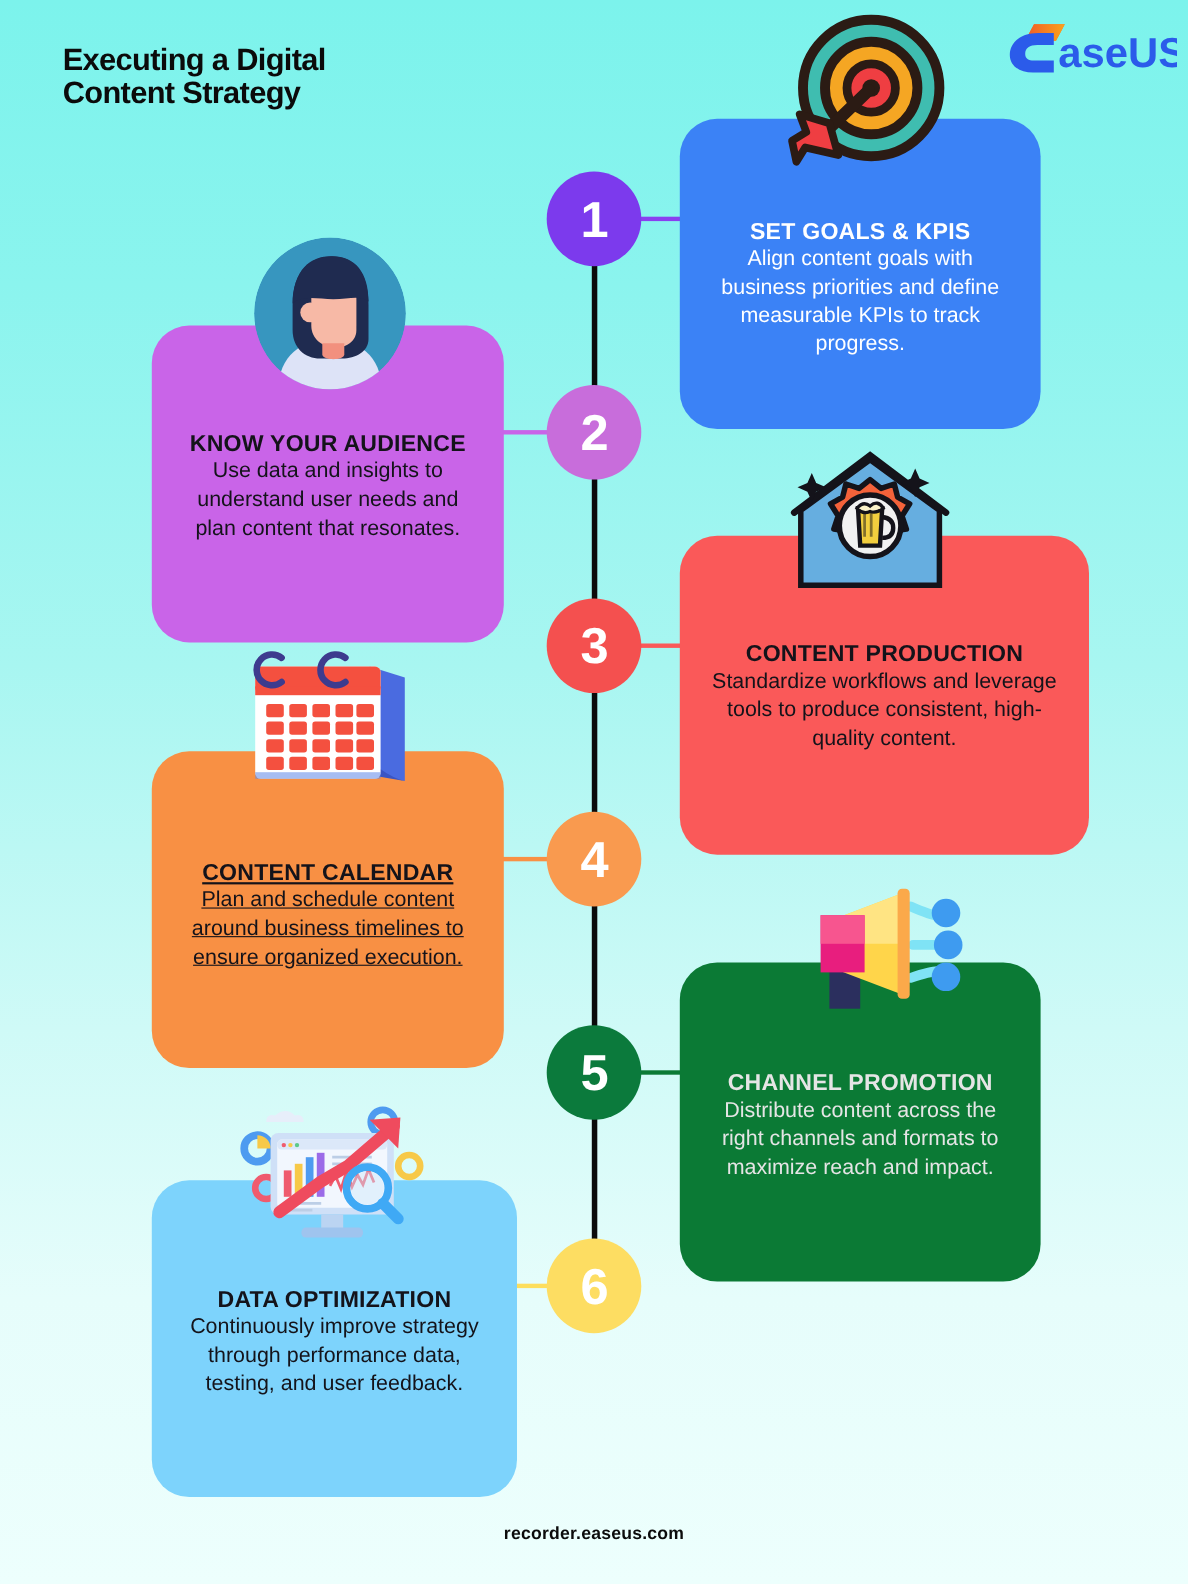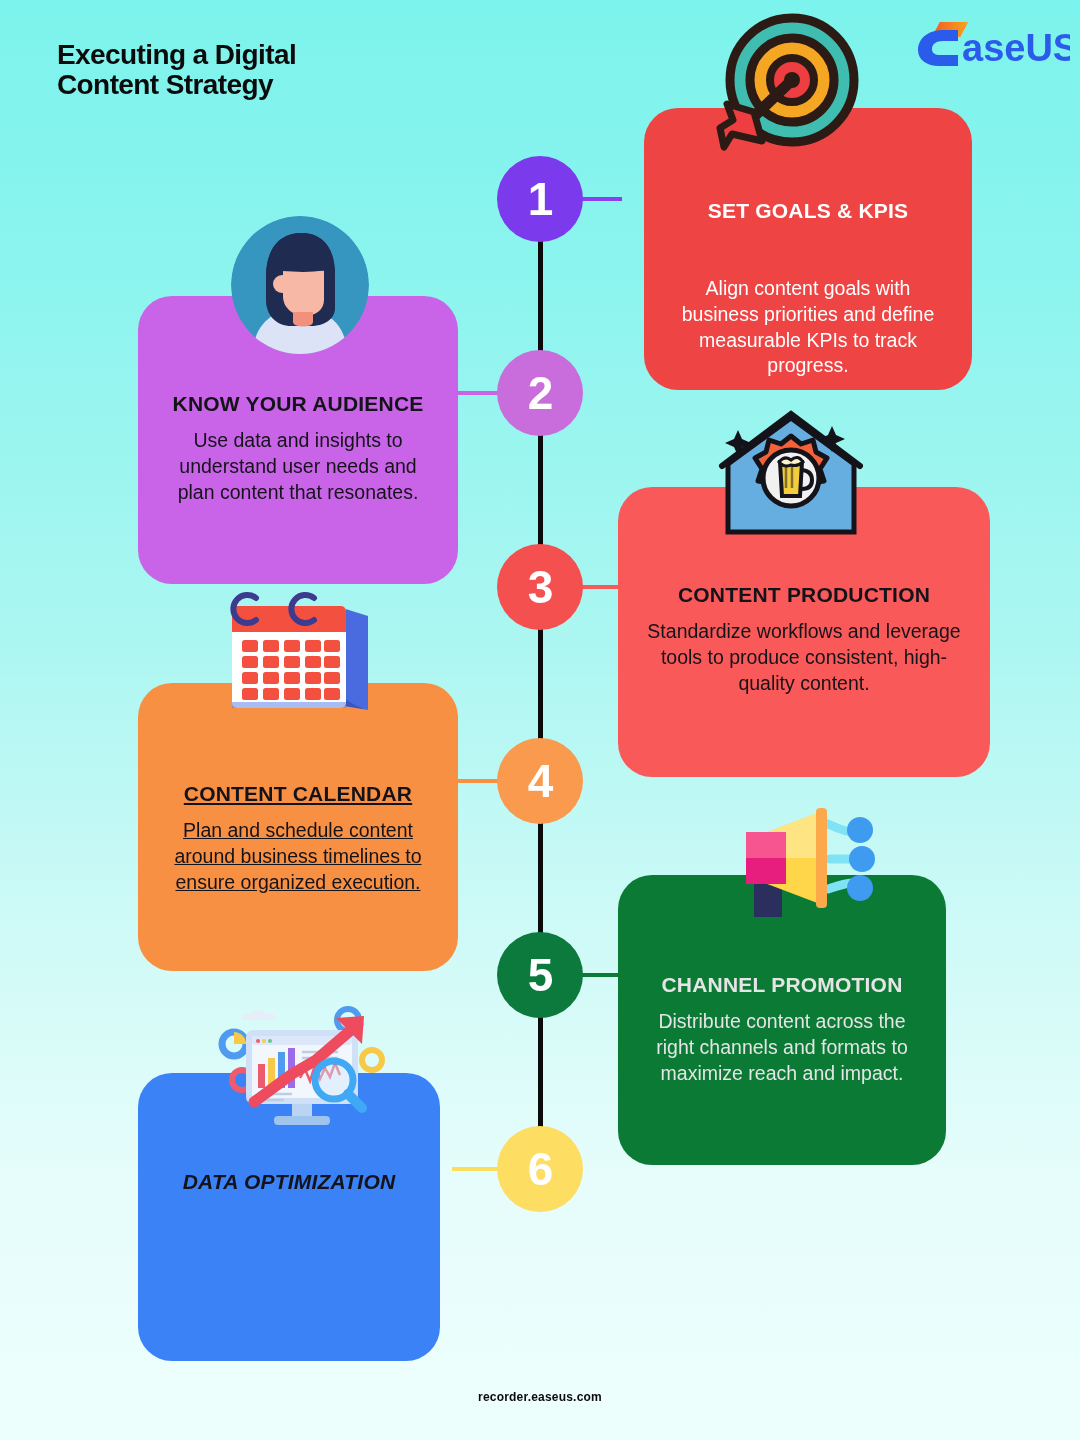--- a/index.html
+++ b/index.html
@@ -42,30 +42,30 @@
     position:absolute; border-radius:34px; z-index:4;
     padding:0 26px; display:flex; flex-direction:column;
     align-items:center; justify-content:flex-start;
   }
   .card-title {
     font-size:21px; font-weight:800; letter-spacing:0.2px;
     text-align:center; line-height:1.2;
   }
   .card-desc {
     font-size:19.5px; line-height:1.32; text-align:center;
-    margin-top:12px; font-weight:400;
+    font-weight:400;
   }
 
   
   .icon-wrap { position:absolute; z-index:5; }
 
   
   .footer {
     position:absolute; left:0; right:0; bottom:36px;
-    text-align:center; font-size:12px; font-weight:700;
+    text-align:center; font-size:16px; font-weight:700;
     color:#0B0B0B; letter-spacing:0.2px;
   }
 </style>
 </head>
 <body>
 
 <div class="page-title">Executing a Digital
 Content Strategy</div>
 
 <div class="brand-logo">
@@ -85,21 +85,21 @@
 
 <div class="spine"></div>
 
 <div class="connector" style="left:578px; top:197px; width:44px; background:#8A3FF0;"></div>
 <div class="connector" style="left:452px; top:391px; width:48px; background:#C964E8;"></div>
 <div class="connector" style="left:578px; top:585px; width:44px; background:#FA5959;"></div>
 <div class="connector" style="left:452px; top:779px; width:48px; background:#F89044;"></div>
 <div class="connector" style="left:578px; top:973px; width:44px; background:#0B7A35;"></div>
 <div class="connector" style="left:452px; top:1167px; width:48px; background:#FDDE5C;"></div>
 
-<div class="card" style="left:644px; top:108px; width:328px; height:282px; background:#ef4444; color:#FFFFFF; padding-top:90px;gap:41px;">
+<div class="card" style="left:618px; top:108px; width:328px; height:282px; background:#3b82f6; color:#FFFFFF; padding-top:90px;">
   <div class="card-title">SET GOALS &amp; KPIS</div>
   <div class="card-desc">Align content goals with business priorities and define measurable KPIs to track progress.</div>
 </div>
 <div class="icon-wrap" style="left:702px; top:8px; width:166px; height:160px;">
   <svg width="166" height="160" viewBox="0 0 166 160">
     <circle cx="90" cy="72" r="62" fill="#3FBDB0" stroke="#2B1B14" stroke-width="9"></circle>
     <circle cx="90" cy="72" r="42" fill="#F5A623" stroke="#2B1B14" stroke-width="9"></circle>
     <circle cx="90" cy="72" r="22" fill="#EF3E42" stroke="#2B1B14" stroke-width="8"></circle>
     <circle cx="90" cy="72" r="8" fill="#2B1B14"></circle>
     <path d="M88 74 L40 120" stroke="#2B1B14" stroke-width="11" stroke-linecap="round"></path>
@@ -202,22 +202,23 @@
     <circle cx="122" cy="82" r="13" fill="#3E9BF0"></circle>
     <rect x="16" y="55" width="28" height="56" fill="#2B2F5E"></rect>
     <path d="M82 6 L82 98 L24 76 L24 28 Z" fill="#FFD54A"></path>
     <path d="M82 6 L82 52 L24 52 L24 28 Z" fill="#FFE483"></path>
     <rect x="78" y="2" width="11" height="100" rx="4" fill="#FBA94A"></rect>
     <rect x="8" y="26" width="40" height="52" fill="#E81E7E"></rect>
     <rect x="8" y="26" width="40" height="26" fill="#F7558F"></rect>
   </svg>
 </div>
 
-<div class="card" style="left:138px; top:1073px; width:302px; height:288px; background:#3b82f6; color:#14131A; padding-top:96px;font-style:italic;">
+<div class="card" style="left:138px; top:1073px; width:332px; height:288px; background:#7dd3fc; color:#14131A; padding-top:96px;">
   <div class="card-title">DATA OPTIMIZATION</div>
+  <div class="card-desc">Continuously improve strategy through performance data, testing, and user feedback.</div>
 </div>
 <div class="icon-wrap" style="left:212px; top:1002px; width:186px; height:130px;">
   <svg width="186" height="130" viewBox="0 0 186 130">
     <path d="M38 12 q10 -8 18 0 q8 -2 8 6 L30 18 q0 -8 8 -6 Z" fill="#E7EEFA"></path>
     <circle cx="136" cy="18" r="11" fill="none" stroke="#4E9BF0" stroke-width="6"></circle>
     <circle cx="160" cy="58" r="10" fill="none" stroke="#F7C948" stroke-width="6"></circle>
     <circle cx="30" cy="78" r="10" fill="none" stroke="#EF5B6E" stroke-width="6"></circle>
     <circle cx="22" cy="42" r="12" fill="none" stroke="#4E9BF0" stroke-width="7"></circle>
     <path d="M22 30 a12 12 0 0 1 12 12 l-12 0 Z" fill="#F7C948"></path>
     <rect x="34" y="28" width="112" height="74" rx="7" fill="#CFE0F7"></rect>

